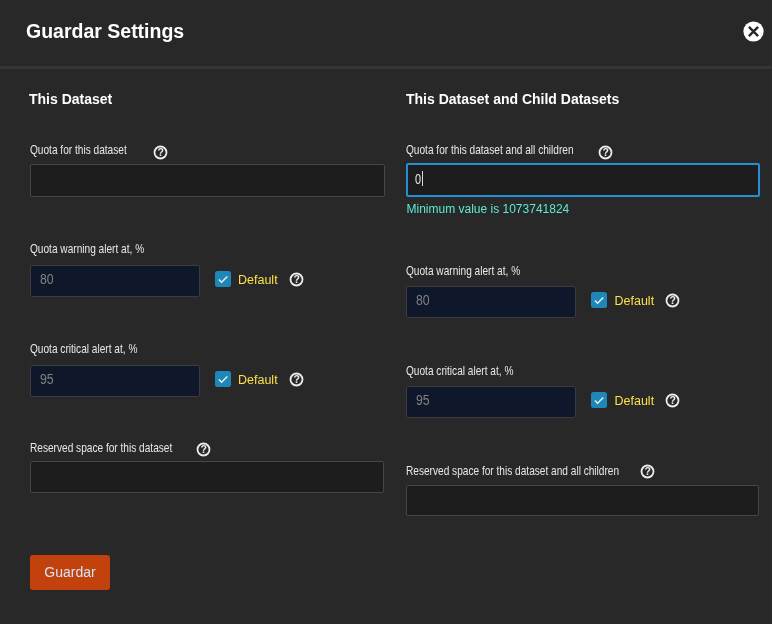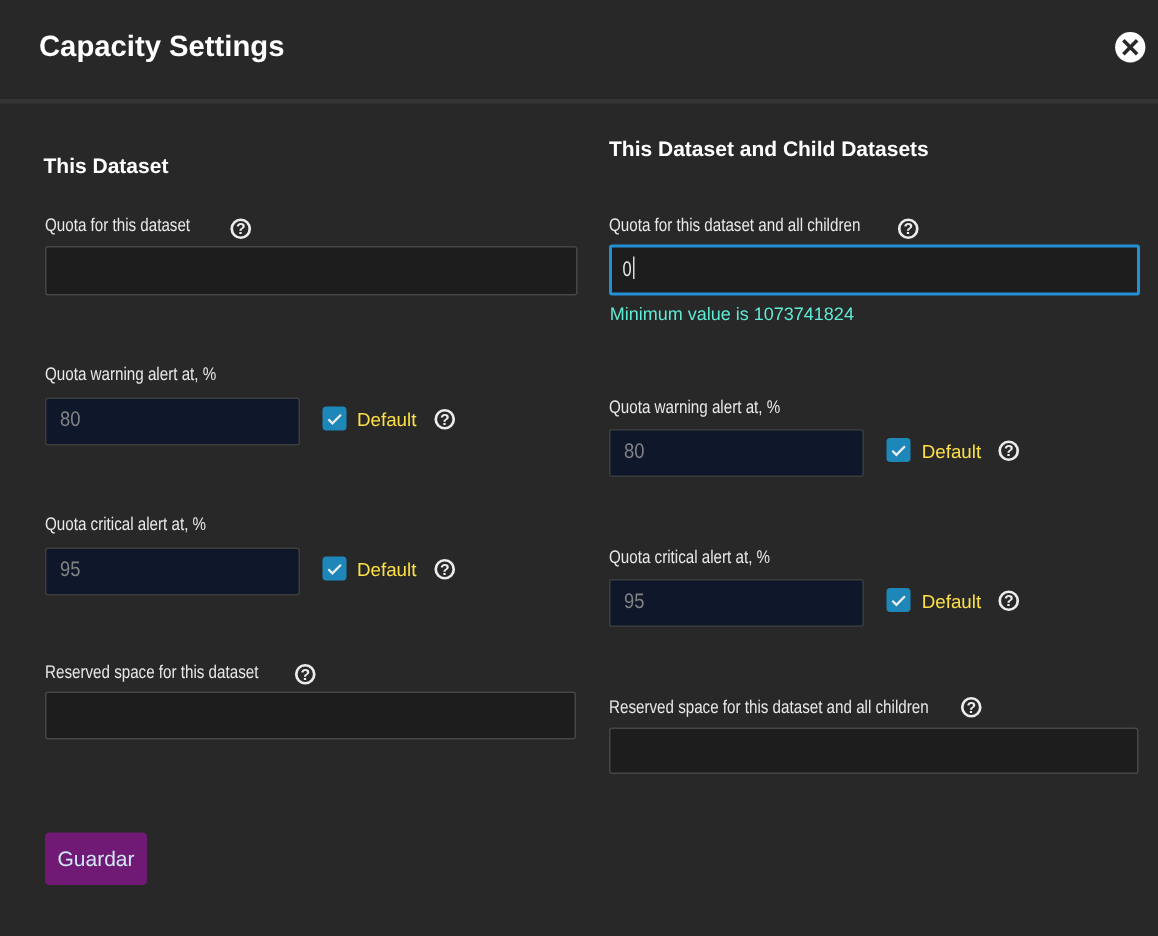--- a/index.html
+++ b/index.html
@@ -9,36 +9,36 @@
   #page { position:relative; width:772px; height:624px; background:#282828; will-change:transform; }
   .title { left:26px; top:19px; font-size:19.5px; font-weight:bold; color:#ffffff; line-height:24px; }
   .sep { left:0; top:66px; width:772px; height:3px; background:#353535; }
   .h2 { font-size:14px; font-weight:bold; color:#ffffff; line-height:16px; }
   .label { font-size:12.2px; color:#e8e8e8; line-height:12.2px; white-space:nowrap; transform:scaleX(0.83); transform-origin:0 50%; }
   .input { background:#1d1d1d; border:1px solid #464646; border-radius:2px; }
   .input.dis { background:#0f172a; border:1px solid #3c3c3c; }
   .ph { font-size:14px; color:#828282; position:absolute; left:9px; top:6.2px; line-height:14px; transform:scaleX(0.875); transform-origin:0 50%; }
   .def { font-size:12.5px; color:#fde047; line-height:13px; }
   .err { font-size:12px; color:#5eead4; line-height:14px; }
-  .btn { left:30px; top:554.5px; width:68px; height:35px; background:#701a75; border-radius:3px;
+  .btn { left:30px; top:554.5px; width:80px; height:35px; background:#c2410c; border-radius:3px;
          color:#cfe8f6; font-size:14px; text-align:center; line-height:35px; }
   .cb { width:16px; height:16px; background:#1d87ba; border-radius:2.5px; }
   svg.help { display:block; }
 </style>
 </head>
 <body>
 <div id="page">
-  <div class="abs title">Capacity Settings</div>
+  <div class="abs title">Guardar Settings</div>
   <svg class="abs" style="left:742.5px; top:20.5px;" width="21" height="21" viewBox="0 0 21 21">
     <circle cx="10.5" cy="10.5" r="10.1" fill="#ffffff"></circle>
     <path d="M5.9 5.9 L15.1 15.1 M15.1 5.9 L5.9 15.1" stroke="#282828" stroke-width="2.4"></path>
   </svg>
   <div class="abs sep"></div>
 
-  <div class="abs h2" style="left:29px; top:102px;">This Dataset</div>
+  <div class="abs h2" style="left:29px; top:91px;">This Dataset</div>
   <div class="abs h2" style="left:406px; top:91px;">This Dataset and Child Datasets</div>
 
   <div class="abs label" style="left:30px; top:144px;">Quota for this dataset</div>
   <svg class="abs help" style="left:151.8px; top:143.6px;" width="17" height="17" viewBox="0 0 17 17">
     <circle cx="8.5" cy="8.5" r="6" fill="none" stroke="#ececec" stroke-width="1.8"></circle>
     <text x="8.6" y="12.2" font-size="10.5" font-weight="bold" text-anchor="middle" fill="#ececec" font-family="Liberation Sans, sans-serif">?</text>
   </svg>
   <div class="abs input" style="left:30px; top:164px; width:355px; height:33px;"></div>
 
   <div class="abs label" style="left:30px; top:243px;">Quota warning alert at, %</div>

